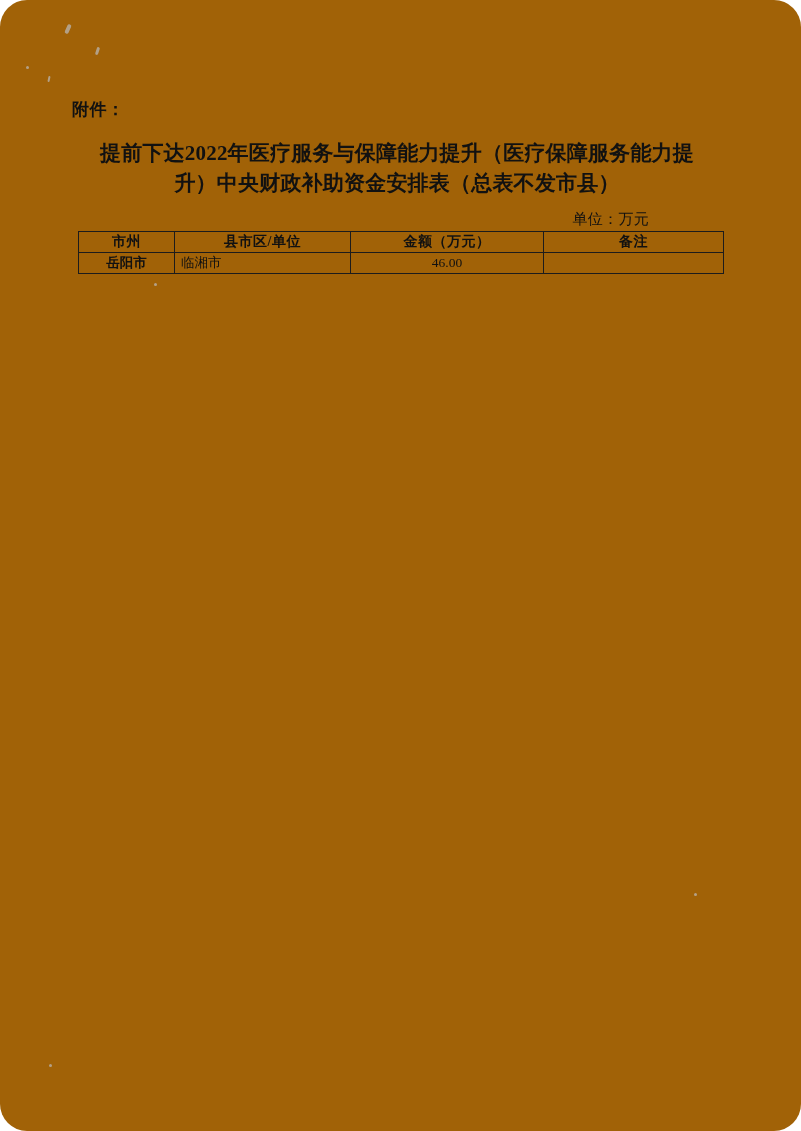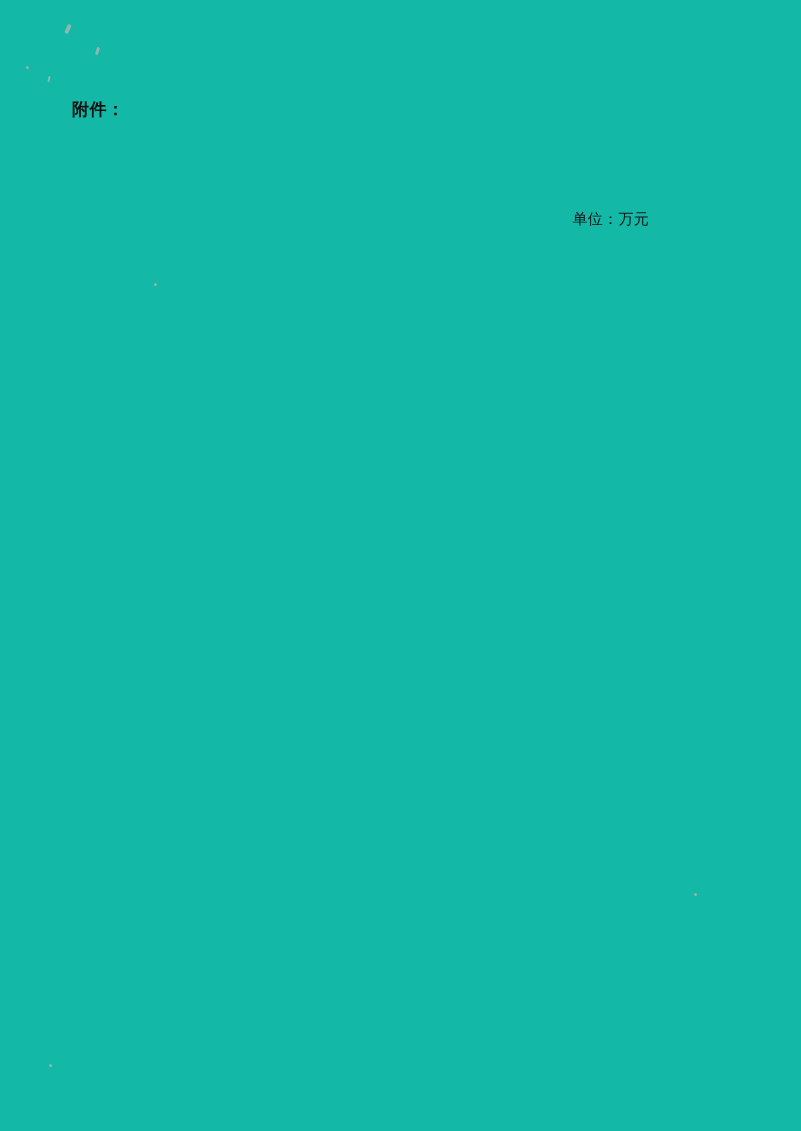--- a/index.html
+++ b/index.html
@@ -12,21 +12,22 @@
     height: 1131px;
     position: relative;
     font-family: "Liberation Serif", "DejaVu Serif", serif;
     color: #111111;
     overflow: hidden;
   }
 
   .page {
     position: absolute;
     inset: 0;
-    background: #14b8a6;
+    background: #a16207;
+    border-radius: 27px;
   }
 
   
   .speck {
     position: absolute;
     background: #b9b6b1;
     border-radius: 50%;
     opacity: .75;
   }
 
@@ -122,17 +123,44 @@
   <div class="speck" style="left:66px; top:24px; width:4px; height:10px; transform:rotate(24deg); border-radius:2px;"></div>
   <div class="speck" style="left:96px; top:47px; width:3px; height:8px; transform:rotate(18deg); border-radius:2px;"></div>
   <div class="speck" style="left:26px; top:66px; width:3px; height:3px;"></div>
   <div class="speck" style="left:48px; top:76px; width:2px; height:6px; transform:rotate(12deg); border-radius:1px;"></div>
   <div class="speck" style="left:154px; top:283px; width:3px; height:3px;"></div>
   <div class="speck" style="left:694px; top:893px; width:3px; height:3px;"></div>
   <div class="speck" style="left:49px; top:1064px; width:3px; height:3px;"></div>
 
   <div class="attachment-label">附件：</div>
 
+  <div class="doc-title">提前下达2022年医疗服务与保障能力提升（医疗保障服务能力提升）中央财政补助资金安排表（总表不发市县）</div>
 
   <div class="unit-note">单位：万元</div>
 
+  <div class="table-wrap">
+    <table class="fund-table">
+      <colgroup>
+        <col class="c1">
+          <col class="c2">
+          <col class="c3">
+          <col class="c4">
+      </colgroup>
+      <thead>
+        <tr>
+          <th>市州</th>
+          <th>县市区/单位</th>
+          <th>金额（万元）</th>
+          <th>备注</th>
+        </tr>
+      </thead>
+      <tbody>
+        <tr>
+          <td class="city">岳阳市</td>
+          <td class="county">临湘市</td>
+          <td class="amount">46.00</td>
+          <td class="remark"></td>
+        </tr>
+      </tbody>
+    </table>
+  </div>
 
 </div>
 
 </body></html>

